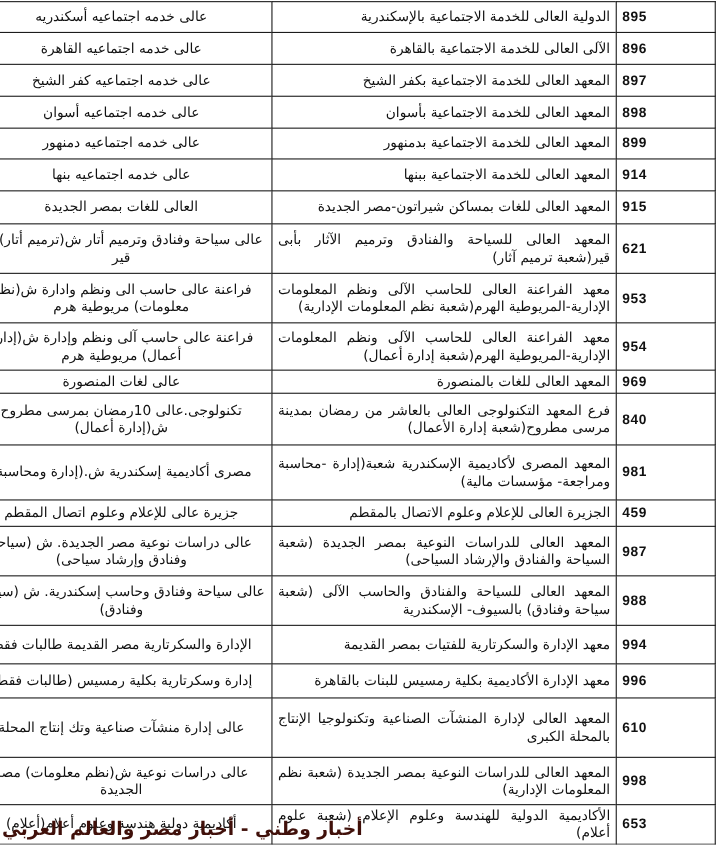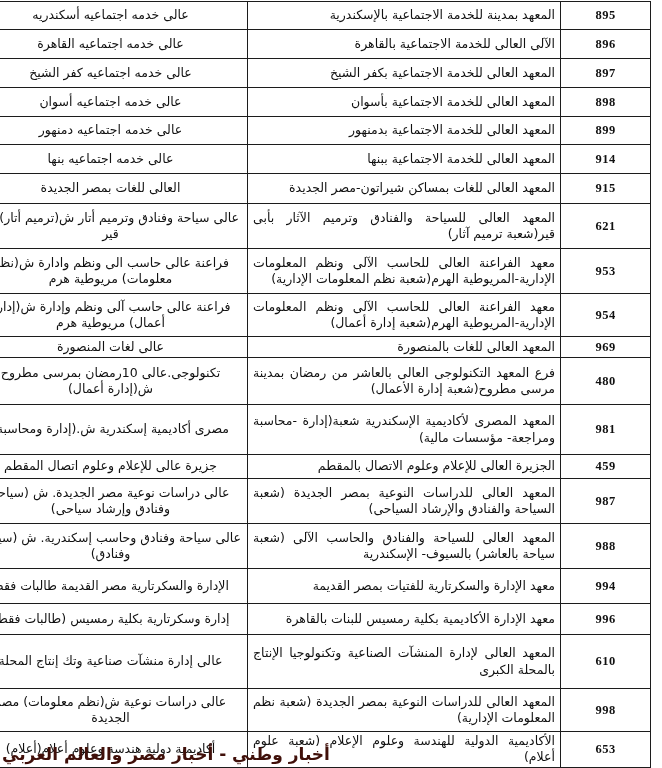--- a/index.html
+++ b/index.html
@@ -22,22 +22,22 @@
     border:1.5px solid #1c1c1c;
     color:#111;
     font-size:12.5px;
     line-height:1.3;
     padding:1px 5px;
     vertical-align:middle;
     overflow:hidden;
   }
   td.c-code{
     width:79px;
-    text-align:center;
-    font-family:Liberation Serif, serif;
+    text-align:left;
+    font-family:Liberation Sans, sans-serif;
     font-weight:bold;
     font-size:17px;
     letter-spacing:.5px;
     direction:ltr;
   }
   td.c-full{
     width:302px;
     text-align:justify;
     text-align-last:auto;
   }
@@ -63,21 +63,21 @@
 </style>
 </head>
 <body>
 
 <div class="page">
 
   <table class="inst">
     <tbody>
       <tr style="height:28px">
         <td class="c-code">895</td>
-        <td class="c-full">المعهد بمدينة للخدمة الاجتماعية بالإسكندرية</td>
+        <td class="c-full">الدولية العالى للخدمة الاجتماعية بالإسكندرية</td>
         <td class="c-short">عالى خدمه اجتماعيه أسكندريه</td>
       </tr>
       <tr style="height:29px">
         <td class="c-code">896</td>
         <td class="c-full">الآلى العالى للخدمة الاجتماعية بالقاهرة</td>
         <td class="c-short">عالى خدمه اجتماعيه القاهرة</td>
       </tr>
       <tr style="height:29px">
         <td class="c-code">897</td>
         <td class="c-full">المعهد العالى للخدمة الاجتماعية  بكفر الشيخ</td>
@@ -117,42 +117,42 @@
         <td class="c-code">954</td>
         <td class="c-full">معهد الفراعنة العالى للحاسب الآلى ونظم المعلومات الإدارية-المريوطية الهرم(شعبة إدارة أعمال)</td>
         <td class="c-short">فراعنة عالى حاسب آلى ونظم وإدارة ش(إدارة أعمال) مريوطية هرم</td>
       </tr>
       <tr style="height:21px">
         <td class="c-code">969</td>
         <td class="c-full">المعهد العالى للغات بالمنصورة</td>
         <td class="c-short">عالى لغات المنصورة</td>
       </tr>
       <tr style="height:47px">
-        <td class="c-code">480</td>
+        <td class="c-code">840</td>
         <td class="c-full">فرع المعهد التكنولوجى العالى بالعاشر من رمضان بمدينة مرسى مطروح(شعبة إدارة الأعمال)</td>
         <td class="c-short">تكنولوجى.عالى 10رمضان بمرسى مطروح ش(إدارة أعمال)</td>
       </tr>
       <tr style="height:50px">
         <td class="c-code">981</td>
         <td class="c-full">المعهد المصرى لأكاديمية الإسكندرية شعبة(إدارة -محاسبة ومراجعة- مؤسسات مالية)</td>
         <td class="c-short">مصرى أكاديمية إسكندرية ش.(إدارة ومحاسبة)</td>
       </tr>
       <tr style="height:24px">
         <td class="c-code">459</td>
         <td class="c-full">الجزيرة العالى للإعلام وعلوم الاتصال بالمقطم</td>
         <td class="c-short">جزيرة عالى للإعلام وعلوم اتصال المقطم</td>
       </tr>
       <tr style="height:45px">
         <td class="c-code">987</td>
         <td class="c-full">المعهد العالى للدراسات النوعية بمصر الجديدة (شعبة السياحة والفنادق والإرشاد السياحى)</td>
         <td class="c-short">عالى دراسات نوعية مصر الجديدة. ش (سياحة وفنادق وإرشاد سياحى)</td>
       </tr>
       <tr style="height:45px">
         <td class="c-code">988</td>
-        <td class="c-full">المعهد العالى للسياحة والفنادق والحاسب   الآلى (شعبة سياحة بالعاشر) بالسيوف- الإسكندرية</td>
+        <td class="c-full">المعهد العالى للسياحة والفنادق والحاسب   الآلى (شعبة سياحة وفنادق) بالسيوف- الإسكندرية</td>
         <td class="c-short">عالى سياحة وفنادق وحاسب إسكندرية. ش (سياحة وفنادق)</td>
       </tr>
       <tr style="height:35px">
         <td class="c-code">994</td>
         <td class="c-full">معهد الإدارة والسكرتارية للفتيات بمصر القديمة</td>
         <td class="c-short">الإدارة والسكرتارية مصر القديمة طالبات فقط</td>
       </tr>
       <tr style="height:31px">
         <td class="c-code">996</td>
         <td class="c-full">معهد الإدارة الأكاديمية بكلية رمسيس للبنات بالقاهرة</td>

